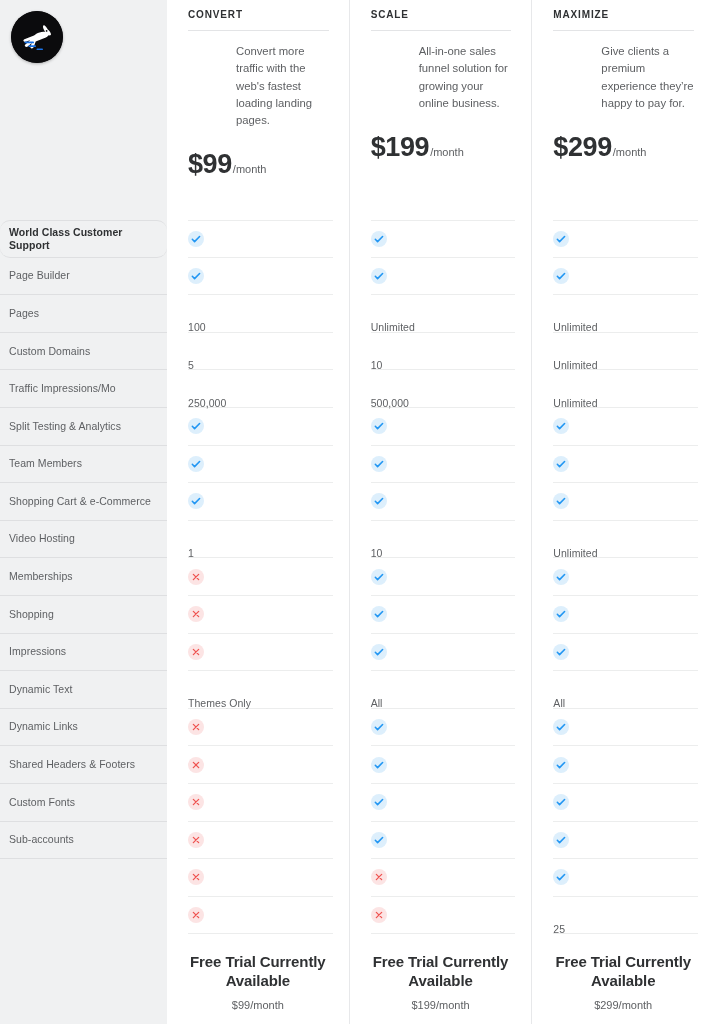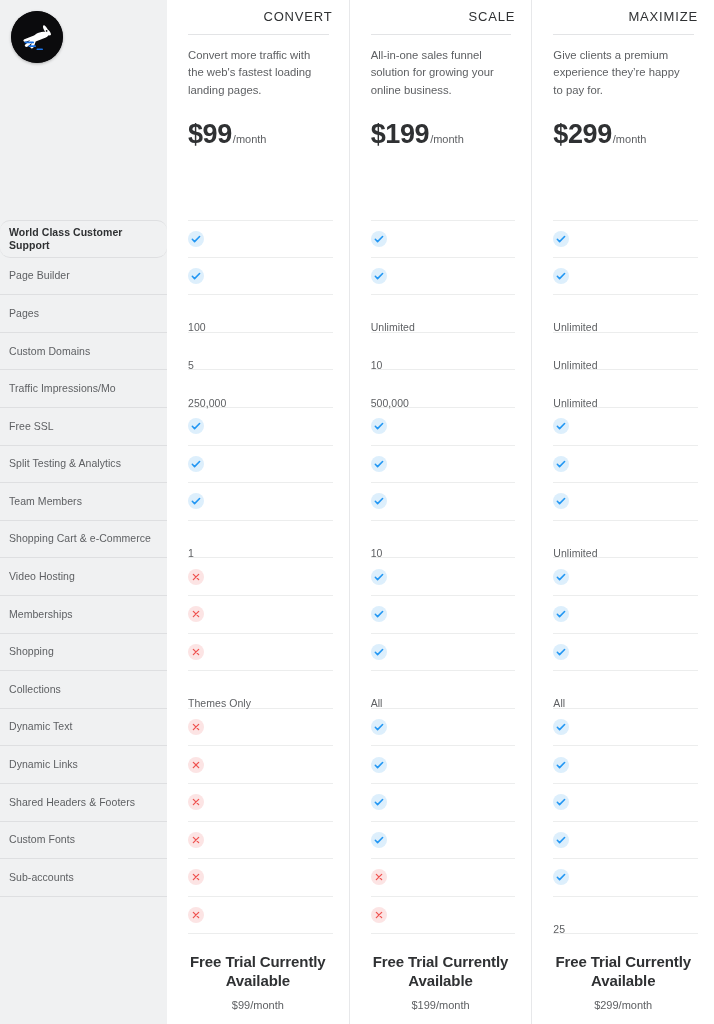--- a/index.html
+++ b/index.html
@@ -86,38 +86,38 @@
     padding: 0 16px 0 21px;
     background: #ffffff;
   }
   .plan-col + .plan-col { border-left: 1px solid #e7e8ea; }
 
   .plan-head {
     padding-top: 9px;
     height: 220px;
   }
   .plan-name {
-    font-size: 13px;
-    font-weight: 400;
+    font-size: 10px;
+    font-weight: 700;
     letter-spacing: 0.85px;
     color: #2f3133;
     text-transform: uppercase;
     padding-bottom: 10px;
-    text-align: right;
   }
   .plan-rule {
     border-top: 1px solid #e3e4e6;
     margin-right: 4px;
   }
   .plan-desc {
     font-size: 11.3px;
     line-height: 1.53;
     color: #5e6063;
     padding-top: 12px;
     max-width: 135px;
+    margin-left: 48px;
   }
   .plan-price {
     padding-top: 22px;
     display: flex;
     align-items: baseline;
     color: #2f3133;
   }
   .plan-price-amount {
     font-size: 27px;
     font-weight: 700;
@@ -209,42 +209,39 @@
         <div class="side-row">
           <span class="side-row-label">Pages</span>
         </div>
         <div class="side-row">
           <span class="side-row-label">Custom Domains</span>
         </div>
         <div class="side-row">
           <span class="side-row-label">Traffic Impressions/Mo</span>
         </div>
         <div class="side-row">
-          <span class="side-row-label">Free SSL</span>
-        </div>
-        <div class="side-row">
           <span class="side-row-label">Split Testing &amp; Analytics</span>
         </div>
         <div class="side-row">
           <span class="side-row-label">Team Members</span>
         </div>
         <div class="side-row">
           <span class="side-row-label">Shopping Cart &amp; e-Commerce</span>
         </div>
         <div class="side-row">
           <span class="side-row-label">Video Hosting</span>
         </div>
         <div class="side-row">
           <span class="side-row-label">Memberships</span>
         </div>
         <div class="side-row">
           <span class="side-row-label">Shopping</span>
         </div>
         <div class="side-row">
-          <span class="side-row-label">Collections</span>
+          <span class="side-row-label">Impressions</span>
         </div>
         <div class="side-row">
           <span class="side-row-label">Dynamic Text</span>
         </div>
         <div class="side-row">
           <span class="side-row-label">Dynamic Links</span>
         </div>
         <div class="side-row">
           <span class="side-row-label">Shared Headers &amp; Footers</span>
         </div>

